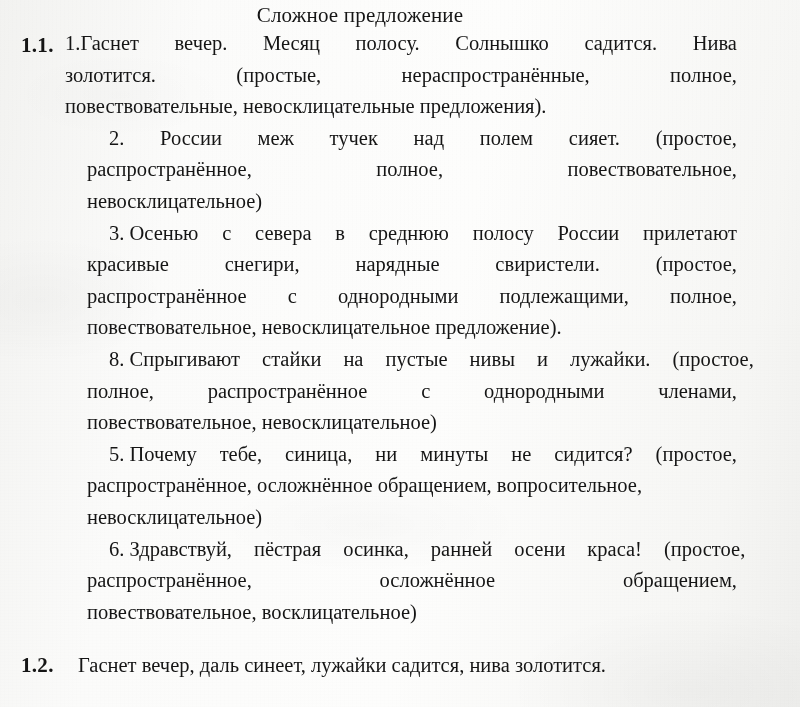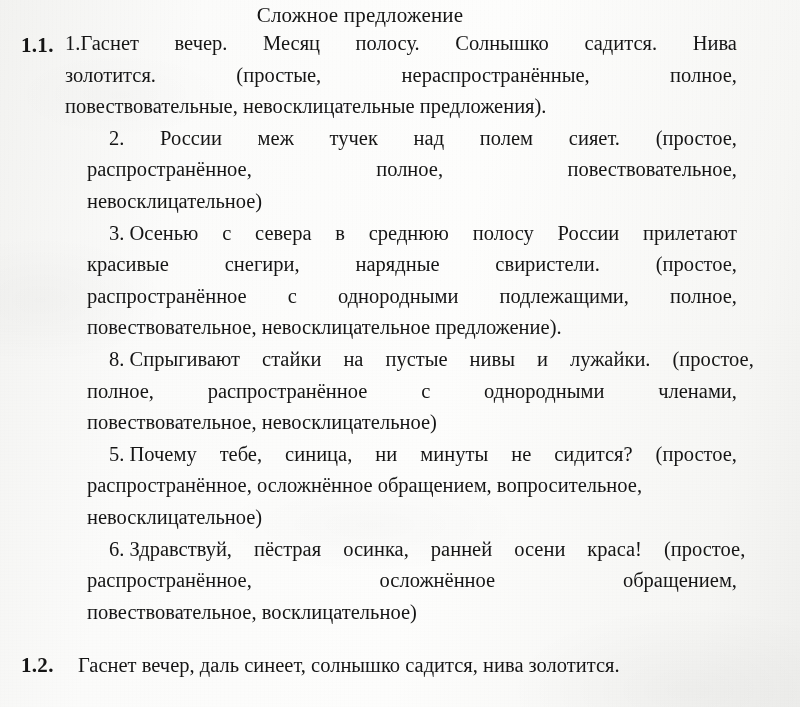--- a/index.html
+++ b/index.html
@@ -271,17 +271,17 @@
           <span class="jl last">
             <span>повествовательное, восклицательное)</span>
           </span>
         </div>
 
       </div>
     </div>
 
     <div class="section-2">
       <div class="sec2-label">1.2.</div>
-      <div class="sec2-body">Гаснет вечер, даль синеет, солнышко садится, нива золотится.</div>
+      <div class="sec2-body">Гаснет вечер, даль синеет, лужайки садится, нива золотится.</div>
     </div>
 
   </div>
 </div>
 
 </body></html>

